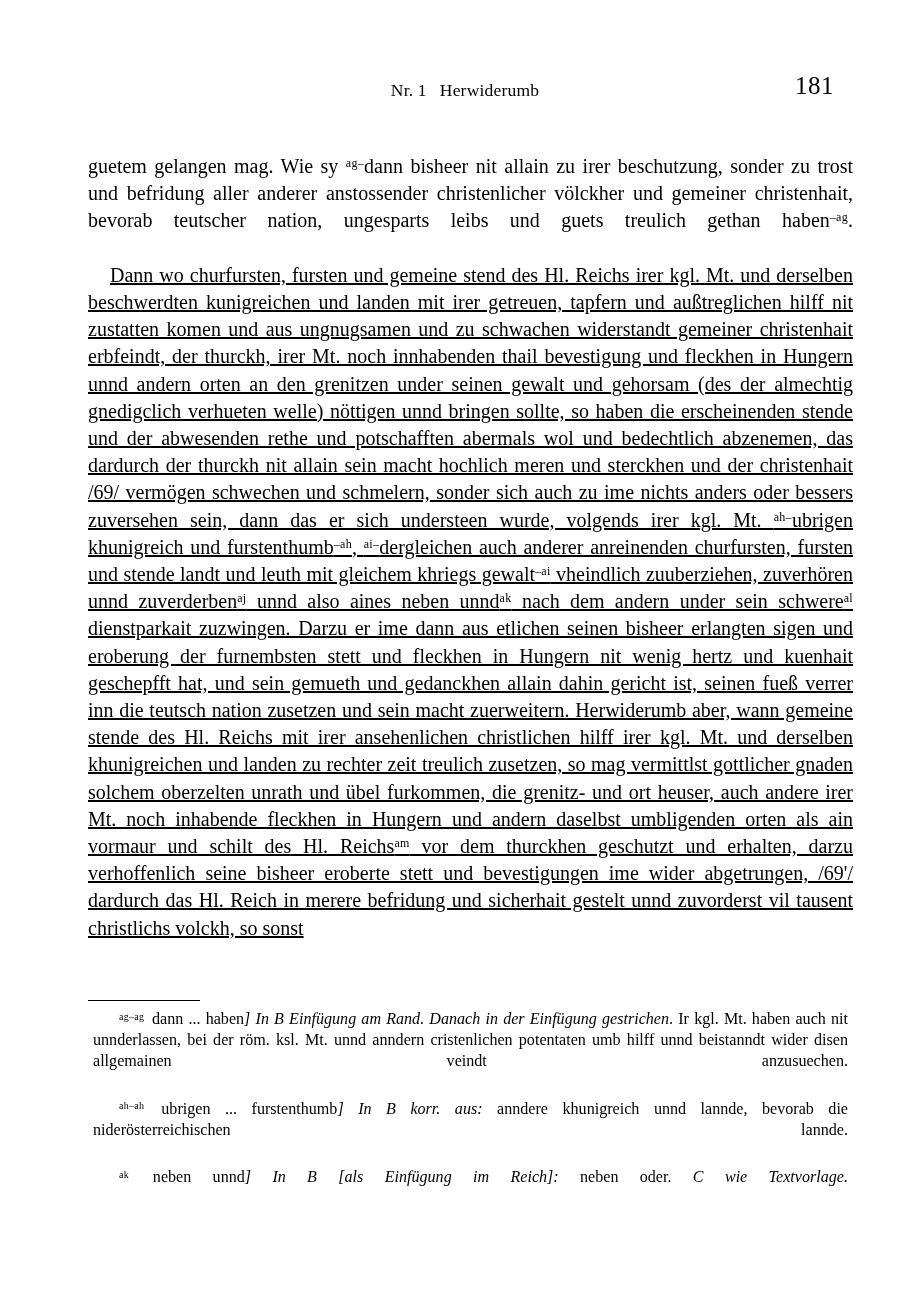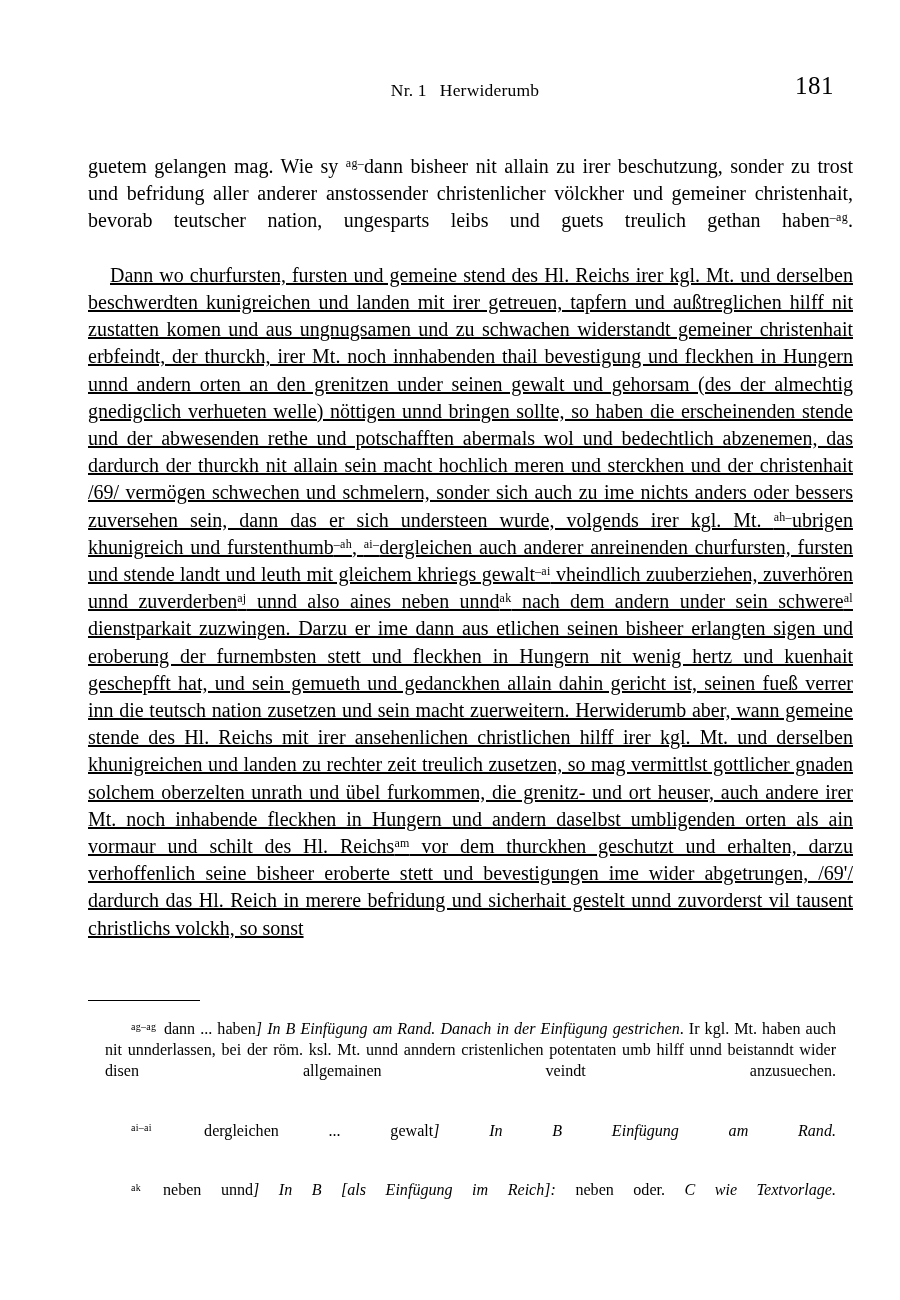--- a/index.html
+++ b/index.html
@@ -94,21 +94,21 @@
     line-height: 21.2px;
     text-align: justify;
   }
   .fn-rule {
     width: 112px;
     height: 0;
     border-top: 1.3px solid #000;
     margin: 0 0 7px 0;
   }
   .fn {
-    margin: 17px;
+    margin: 5px;
     text-indent: 26px;
     text-align: justify;
   }
   .fn::after {
     content: "";
     display: inline-block;
     width: 100%;
   }
   .fn sup {
     font-size: 0.62em;
@@ -132,18 +132,18 @@
 
   <div class="body-block">
       <p><span>guetem gelangen mag. Wie sy </span><sup>ag–</sup><span>dann bisheer nit allain zu irer beschutzung, sonder zu trost und befridung aller anderer anstossender christenlicher völckher und gemeiner christenhait, bevorab teutscher nation, ungesparts leibs und guets treulich gethan haben</span><sup>–ag</sup><span>.</span></p>
       <p class="indent full-last"><span>Dann wo churfursten, fursten und gemeine stend des Hl. Reichs irer kgl. Mt. und derselben beschwerdten kunigreichen und landen mit irer getreuen, tapfern und außtreglichen hilff nit zustatten komen und aus ungnugsamen und zu schwachen widerstandt gemeiner christenhait erbfeindt, der thurckh, irer Mt. noch innhabenden thail bevestigung und fleckhen in Hungern unnd andern orten an den grenitzen under seinen gewalt und gehorsam (des der almechtig gnedigclich verhueten welle) nöttigen unnd bringen sollte, so haben die erscheinenden stende und der abwesenden rethe und potschafften abermals wol und bedechtlich abzenemen, das dardurch der thurckh nit allain sein macht hochlich meren und sterckhen und der christenhait /69/ vermögen schwechen und schmelern, sonder sich auch zu ime nichts anders oder bessers zuversehen sein, dann das er sich understeen wurde, volgends irer kgl. Mt. </span><sup>ah–</sup><span>ubrigen khunigreich und furstenthumb</span><sup>–ah</sup><span>, </span><sup>ai–</sup><span>dergleichen auch anderer anreinenden churfursten, fursten und stende landt und leuth mit gleichem khriegs gewalt</span><sup>–ai</sup><span> vheindlich zuuberziehen, zuverhören unnd zuverderben</span><sup>aj</sup><span> unnd also aines neben unnd</span><sup>ak</sup><span> nach dem andern under sein schwere</span><sup>al</sup><span> dienstparkait zuzwingen. Darzu er ime dann aus etlichen seinen bisheer erlangten sigen und eroberung der furnembsten stett und fleckhen in Hungern nit wenig hertz und kuenhait geschepfft hat, und sein gemueth und gedanckhen allain dahin gericht ist, seinen fueß verrer inn die teutsch nation zusetzen und sein macht zuerweitern. Herwiderumb aber, wann gemeine stende des Hl. Reichs mit irer ansehenlichen christlichen hilff irer kgl. Mt. und derselben khunigreichen und landen zu rechter zeit treulich zusetzen, so mag vermittlst gottlicher gnaden solchem oberzelten unrath und übel furkommen, die grenitz- und ort heuser, auch andere irer Mt. noch inhabende fleckhen in Hungern und andern daselbst umbligenden orten als ain vormaur und schilt des Hl. Reichs</span><sup>am</sup><span> vor dem thurckhen geschutzt und erhalten, darzu verhoffenlich seine bisheer eroberte stett und bevestigungen ime wider abgetrungen, /69'/ dardurch das Hl. Reich in merere befridung und sicherhait gestelt unnd zuvorderst vil tausent christlichs volckh, so sonst</span></p>
     </div>
 
   <div class="footnotes">
     <div class="fn-rule"></div>
     <div class="fn-list">
         <p class="fn"><sup>ag–ag</sup><span> dann ... haben</span><span class="it">] </span><span class="it">In B Einfügung am Rand. Danach in der Einfügung gestrichen</span><span>. Ir kgl. Mt. haben auch nit unnderlassen, bei der röm. ksl. Mt. unnd anndern cristenlichen potentaten umb hilff unnd beistanndt wider disen allgemainen veindt anzusuechen.</span></p>
-        <p class="fn"><sup>ai–ai</sup><span> dergleichen ... gewalt</span><span class="it">] </span><span class="it">In B Einfügung am Rand.</span></p>
+        <p class="fn"><sup>ah–ah</sup><span> ubrigen ... furstenthumb</span><span class="it">] </span><span class="it">In B korr. aus:</span><span> anndere khunigreich unnd lannde, bevorab die niderösterreichischen lannde.</span></p>
         <p class="fn"><sup>ak</sup><span> neben unnd</span><span class="it">] </span><span class="it">In B [als Einfügung im Reich]:</span><span> neben oder. </span><span class="it">C wie Textvorlage.</span></p>
       </div>
   </div>
 
 </div>
 
 </body></html>

